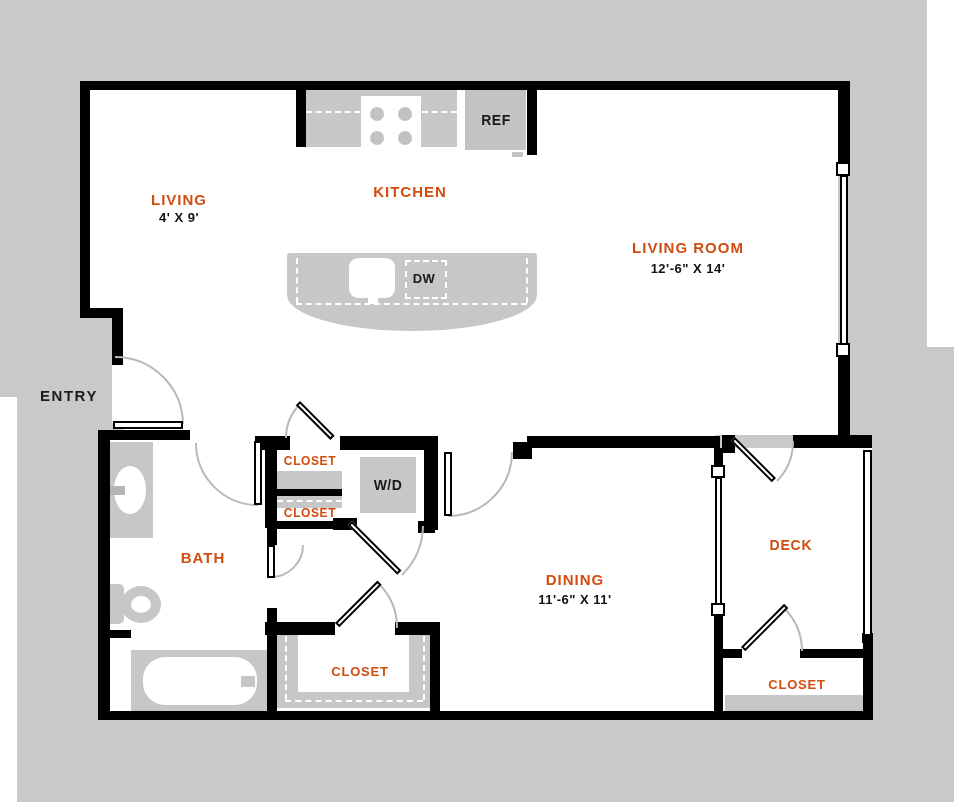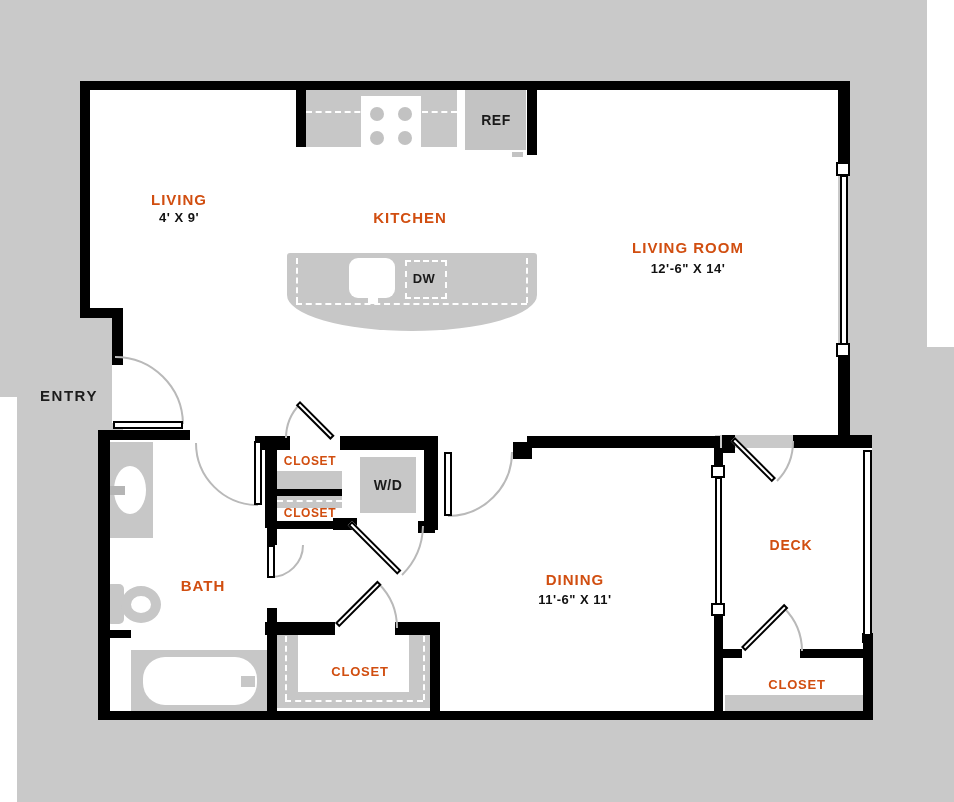--- a/index.html
+++ b/index.html
@@ -167,28 +167,28 @@
   <div class="leaf" style="left:267px;top:545px;width:8px;height:33px;"></div>
   <div class="leafR" style="left:300px;top:401px;width:49px;height:6px;transform:rotate(45deg);"></div>
   <div class="leafR" style="left:352px;top:521px;width:70px;height:6px;transform:rotate(45deg);"></div>
   <div class="leafR" style="left:335px;top:623px;width:60px;height:6px;transform:rotate(-45deg);"></div>
   <div class="leafR" style="left:735px;top:437px;width:58px;height:6px;transform:rotate(45deg);"></div>
   <div class="leafR" style="left:741px;top:647px;width:61px;height:6px;transform:rotate(-45deg);"></div>
 
   <div class="lbl" style="left:179px;top:199px;">LIVING</div>
   <div class="dims" style="left:179px;top:217px;">4' X 9'</div>
 
-  <div class="lbl" style="left:410px;top:217px;">KITCHEN</div>
+  <div class="lbl" style="left:410px;top:191px;">KITCHEN</div>
 
   <div class="lbl" style="left:688px;top:247px;">LIVING ROOM</div>
   <div class="dims" style="left:688px;top:268px;">12'-6" X 14'</div>
 
   <div class="entryLbl" style="left:69px;top:395px;">ENTRY</div>
 
-  <div class="lbl" style="left:203px;top:557px;margin-top:28px;">BATH</div>
+  <div class="lbl" style="left:203px;top:557px;">BATH</div>
 
   <div class="lbl" style="left:575px;top:579px;">DINING</div>
   <div class="dims" style="left:575px;top:599px;">11'-6" X 11'</div>
 
   <div class="lbl mid" style="left:791px;top:545px;font-size:14px;">DECK</div>
 
   <div class="lbl small" style="left:310px;top:461px;">CLOSET</div>
   <div class="lbl small" style="left:310px;top:513px;">CLOSET</div>
   <div class="lbl mid" style="left:360px;top:671px;">CLOSET</div>
   <div class="lbl mid" style="left:797px;top:684px;">CLOSET</div>

